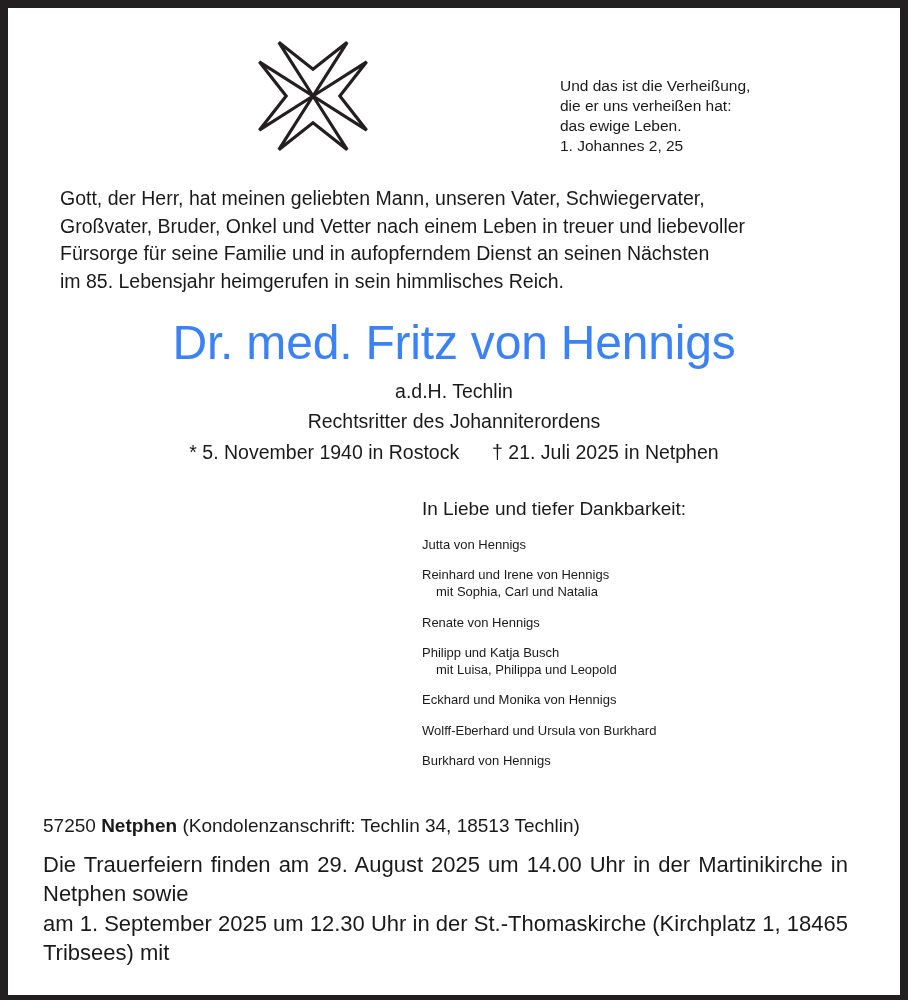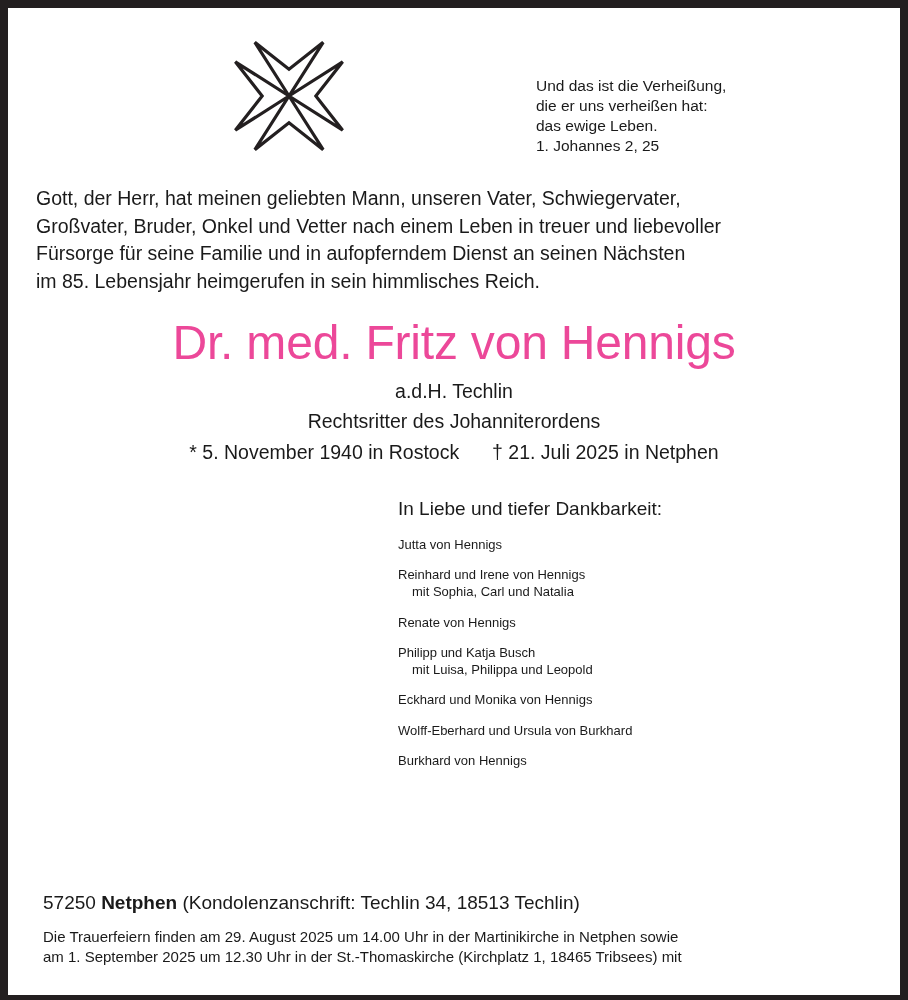--- a/index.html
+++ b/index.html
@@ -24,21 +24,21 @@
     border-left: 8px solid #231f20;
     border-right: 8px solid #231f20;
     border-bottom: 5px solid #231f20;
     position: relative;
   }
 
   .inner {
     box-sizing: border-box;
     width: 100%;
     height: 100%;
-    padding: 0 28px;
+    padding: 0 52px;
     position: relative;
   }
 
   
   .header {
     display: flex;
     align-items: flex-start;
     padding-top: 27px;
     height: 150px;
   }
@@ -72,21 +72,21 @@
   
   .name-block {
     text-align: center;
     margin-top: 22px;
   }
   .deceased-name {
     font-size: 48px;
     line-height: 1.04;
     font-weight: 400;
     letter-spacing: -0.2px;
-    color: #ec4899;
+    color: #3b82f6;
   }
   .house {
     font-size: 19.5px;
     margin-top: 12px;
   }
   .order {
     font-size: 19.5px;
     margin-top: 7px;
   }
   .dates {
@@ -125,21 +125,21 @@
     left: 35px;
     right: 52px;
     bottom: 28px;
   }
   .address {
     font-size: 19px;
     margin-bottom: 13px;
   }
   .address b { font-weight: bold; }
   .ceremony {
-    font-size: 15px;
+    font-size: 22px;
     line-height: 1.33;
     text-align: justify;
     text-justify: inter-word;
   }
   .ceremony .last { text-align: left; }
 </style>
 </head>
 <body>
 
 <div class="notice">

